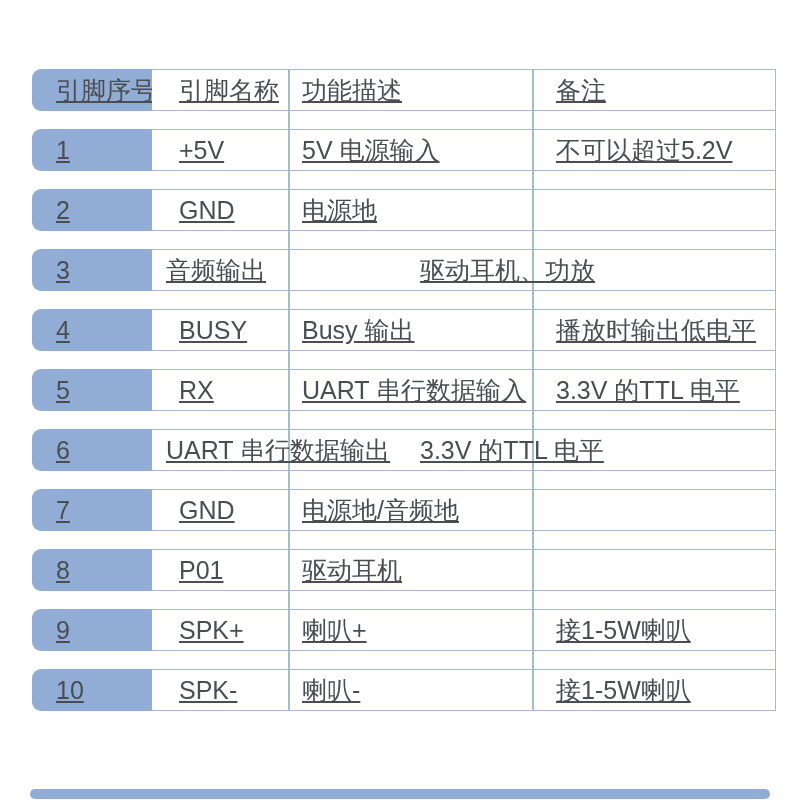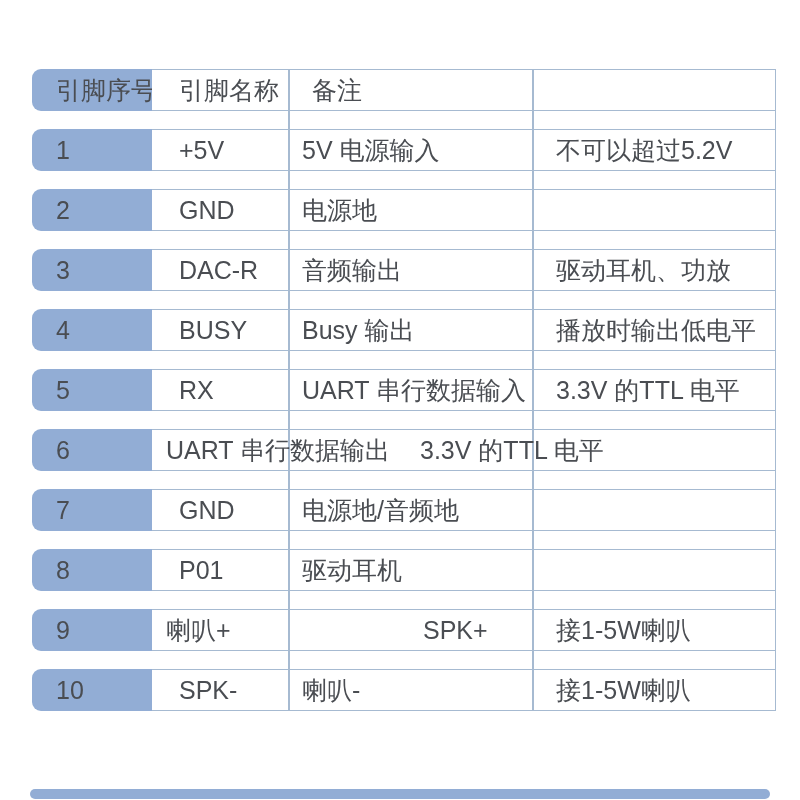--- a/index.html
+++ b/index.html
@@ -23,20 +23,21 @@
     background:var(--line,#a6bad1);
   }
   .vline-a{left:256px;}
   .vline-b{left:500px;}
   .vline-c{left:742.5px;}
   .row{
     display:flex;
     height:42px;
     margin-bottom:18px;
     position:relative;
+    text-decoration:underline;
   }
   .row:last-child{margin-bottom:0;}
   .c1{
     width:120px;
     background:var(--accent,#92add5);
     border-radius:9px 0 0 9px;
     display:flex;align-items:center;
     padding-left:24px;
     box-sizing:border-box;
     font-size:25px;
@@ -74,20 +75,21 @@
 <div class="canvas">
   <div class="pin-table">
     <div class="vline vline-a"></div>
     <div class="vline vline-b"></div>
     <div class="vline vline-c"></div>
 
     <div class="row">
       <div class="cell c1">引脚序号</div>
       <div class="rowbox">
         <div class="cell c2">引脚名称</div>
+        <div class="cell c3">功能描述</div>
         <div class="cell c4">备注</div>
       </div>
     </div>
 
     <div class="row">
       <div class="cell c1">1</div>
       <div class="rowbox">
         <div class="cell c2">+5V</div>
         <div class="cell c3">5V 电源输入</div>
         <div class="cell c4">不可以超过5.2V</div>
@@ -99,21 +101,20 @@
       <div class="rowbox">
         <div class="cell c2">GND</div>
         <div class="cell c3">电源地</div>
         <div class="cell c4"></div>
       </div>
     </div>
 
     <div class="row">
       <div class="cell c1">3</div>
       <div class="rowbox">
-        <div class="cell c2">DAC-R</div>
         <div class="cell c3">音频输出</div>
         <div class="cell c4">驱动耳机、功放</div>
       </div>
     </div>
 
     <div class="row">
       <div class="cell c1">4</div>
       <div class="rowbox">
         <div class="cell c2">BUSY</div>
         <div class="cell c3">Busy 输出</div>
@@ -152,22 +153,22 @@
       <div class="rowbox">
         <div class="cell c2">P01</div>
         <div class="cell c3">驱动耳机</div>
         <div class="cell c4"></div>
       </div>
     </div>
 
     <div class="row">
       <div class="cell c1">9</div>
       <div class="rowbox">
+        <div class="cell c2">SPK+</div>
         <div class="cell c3">喇叭+</div>
-        <div class="cell c2">SPK+</div>
         <div class="cell c4">接1-5W喇叭</div>
       </div>
     </div>
 
     <div class="row">
       <div class="cell c1">10</div>
       <div class="rowbox">
         <div class="cell c2">SPK-</div>
         <div class="cell c3">喇叭-</div>
         <div class="cell c4">接1-5W喇叭</div>

